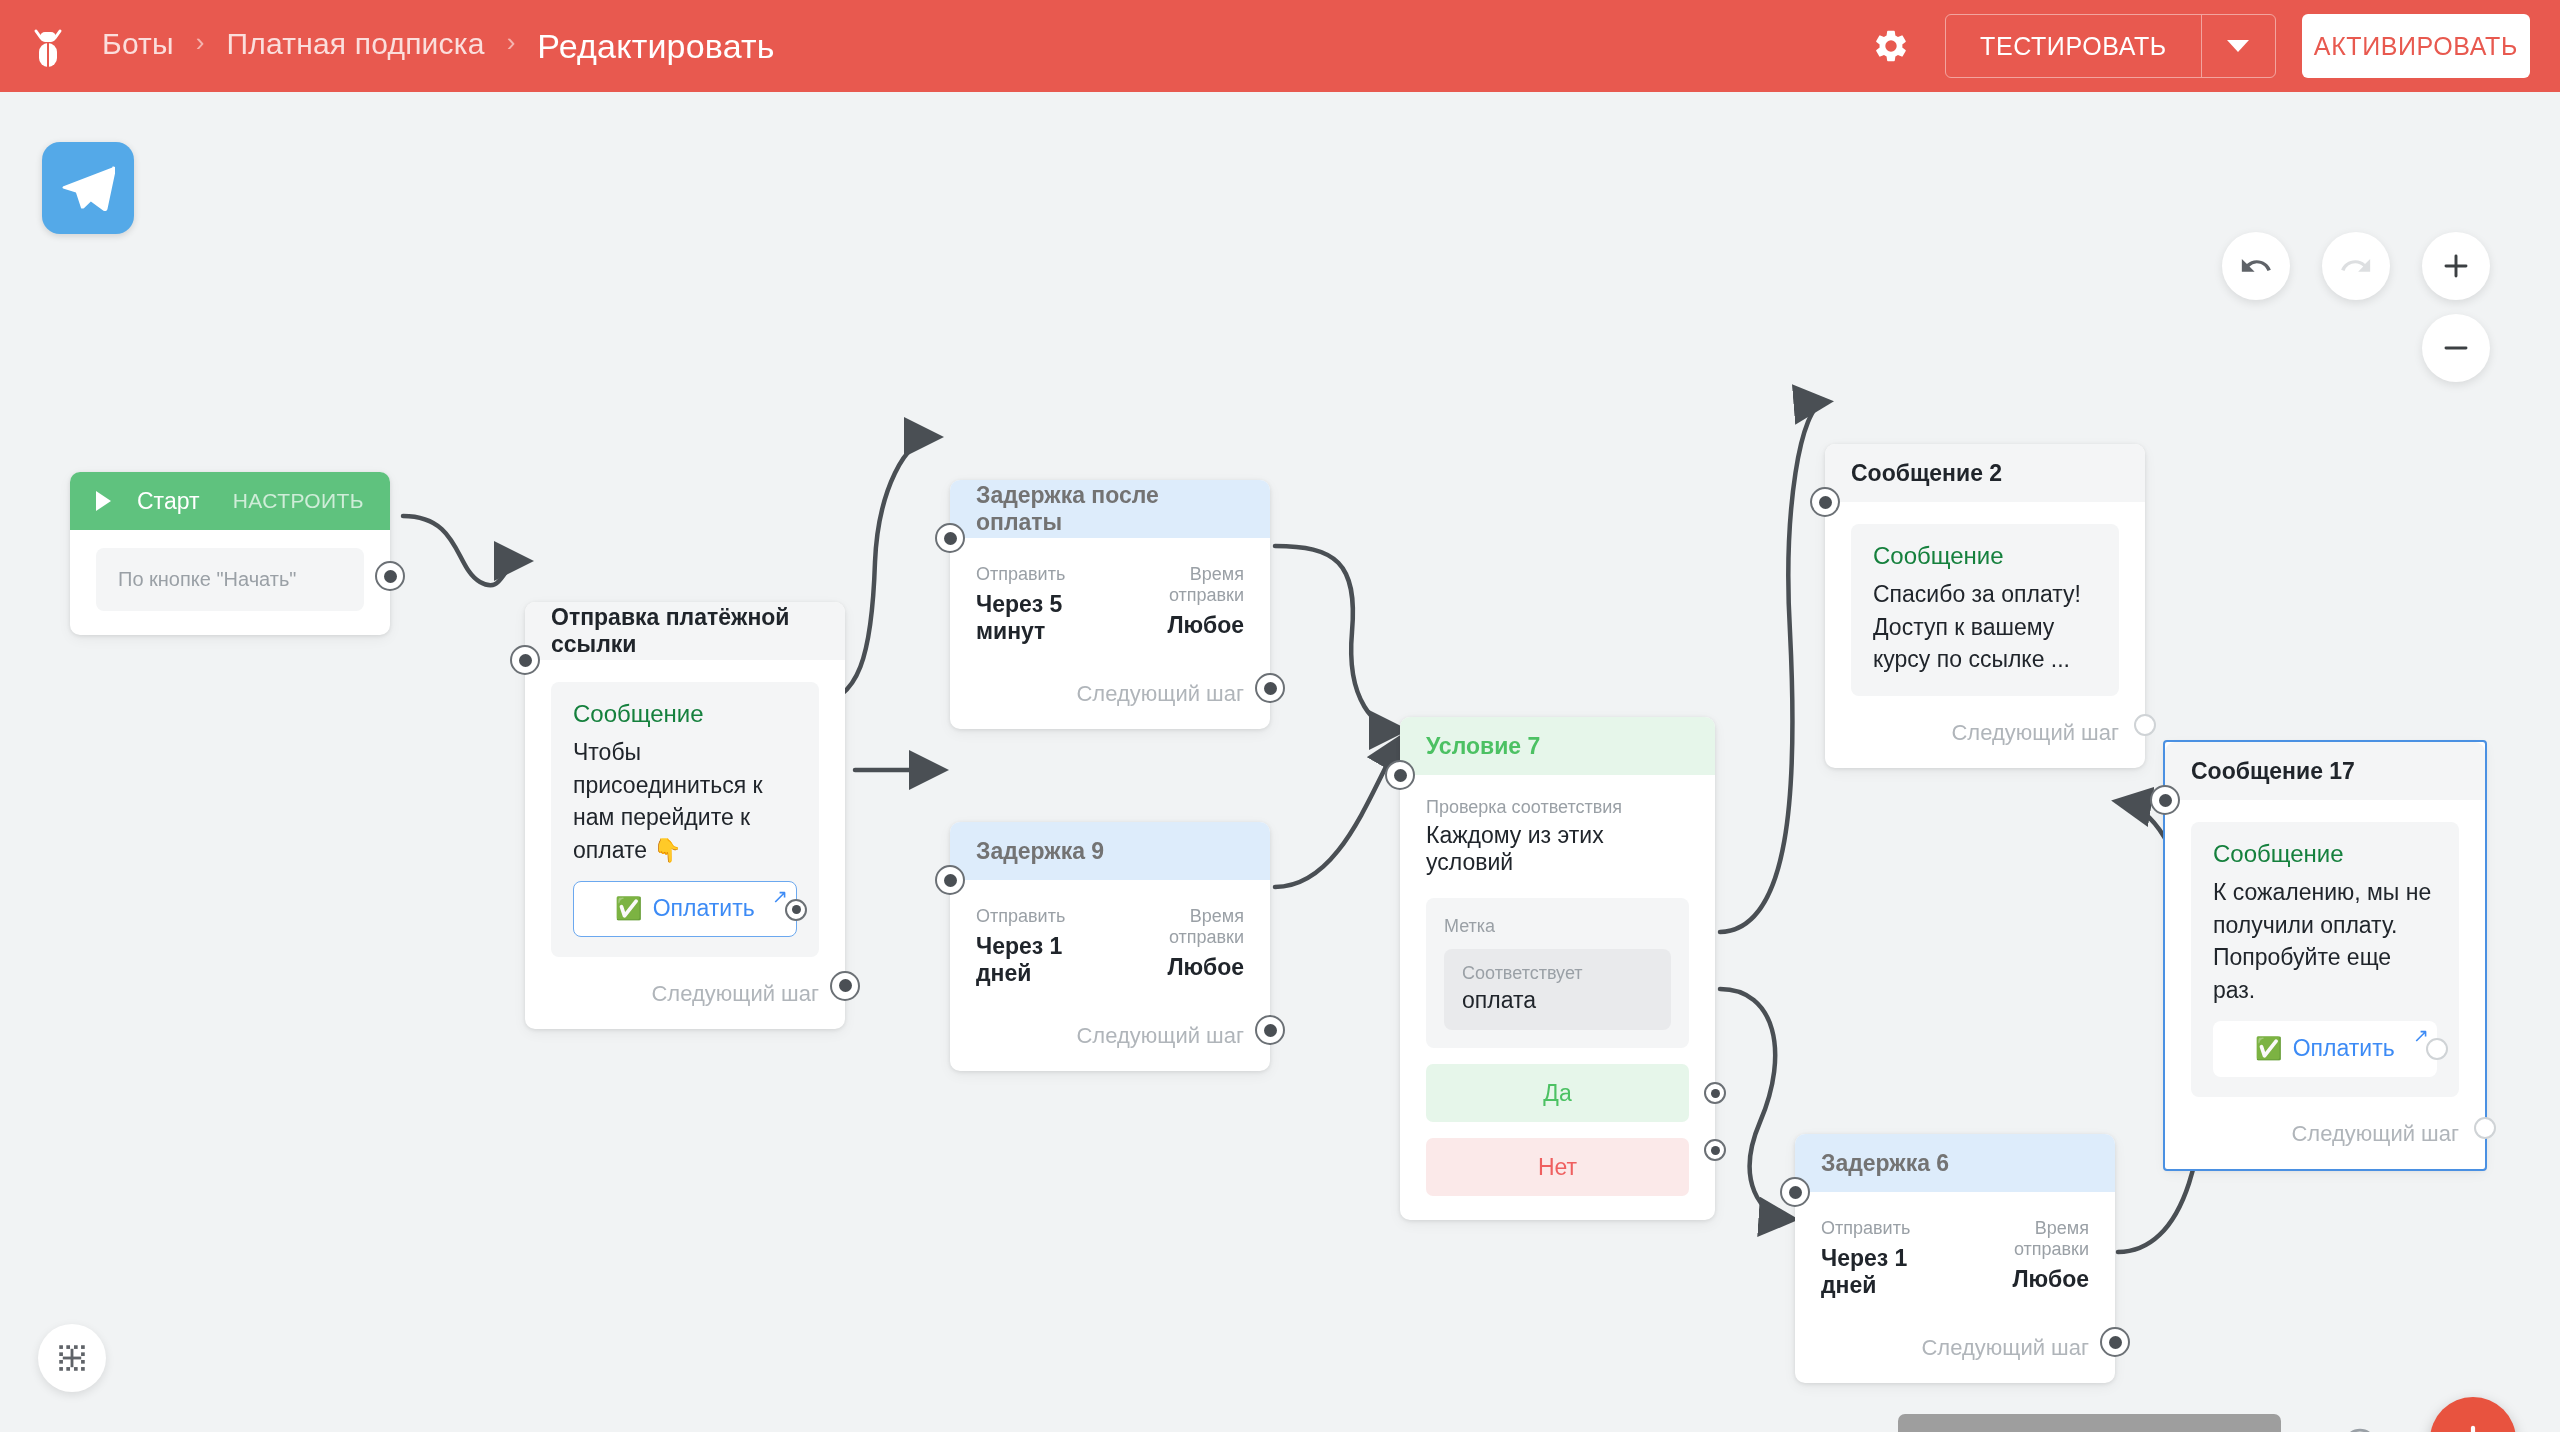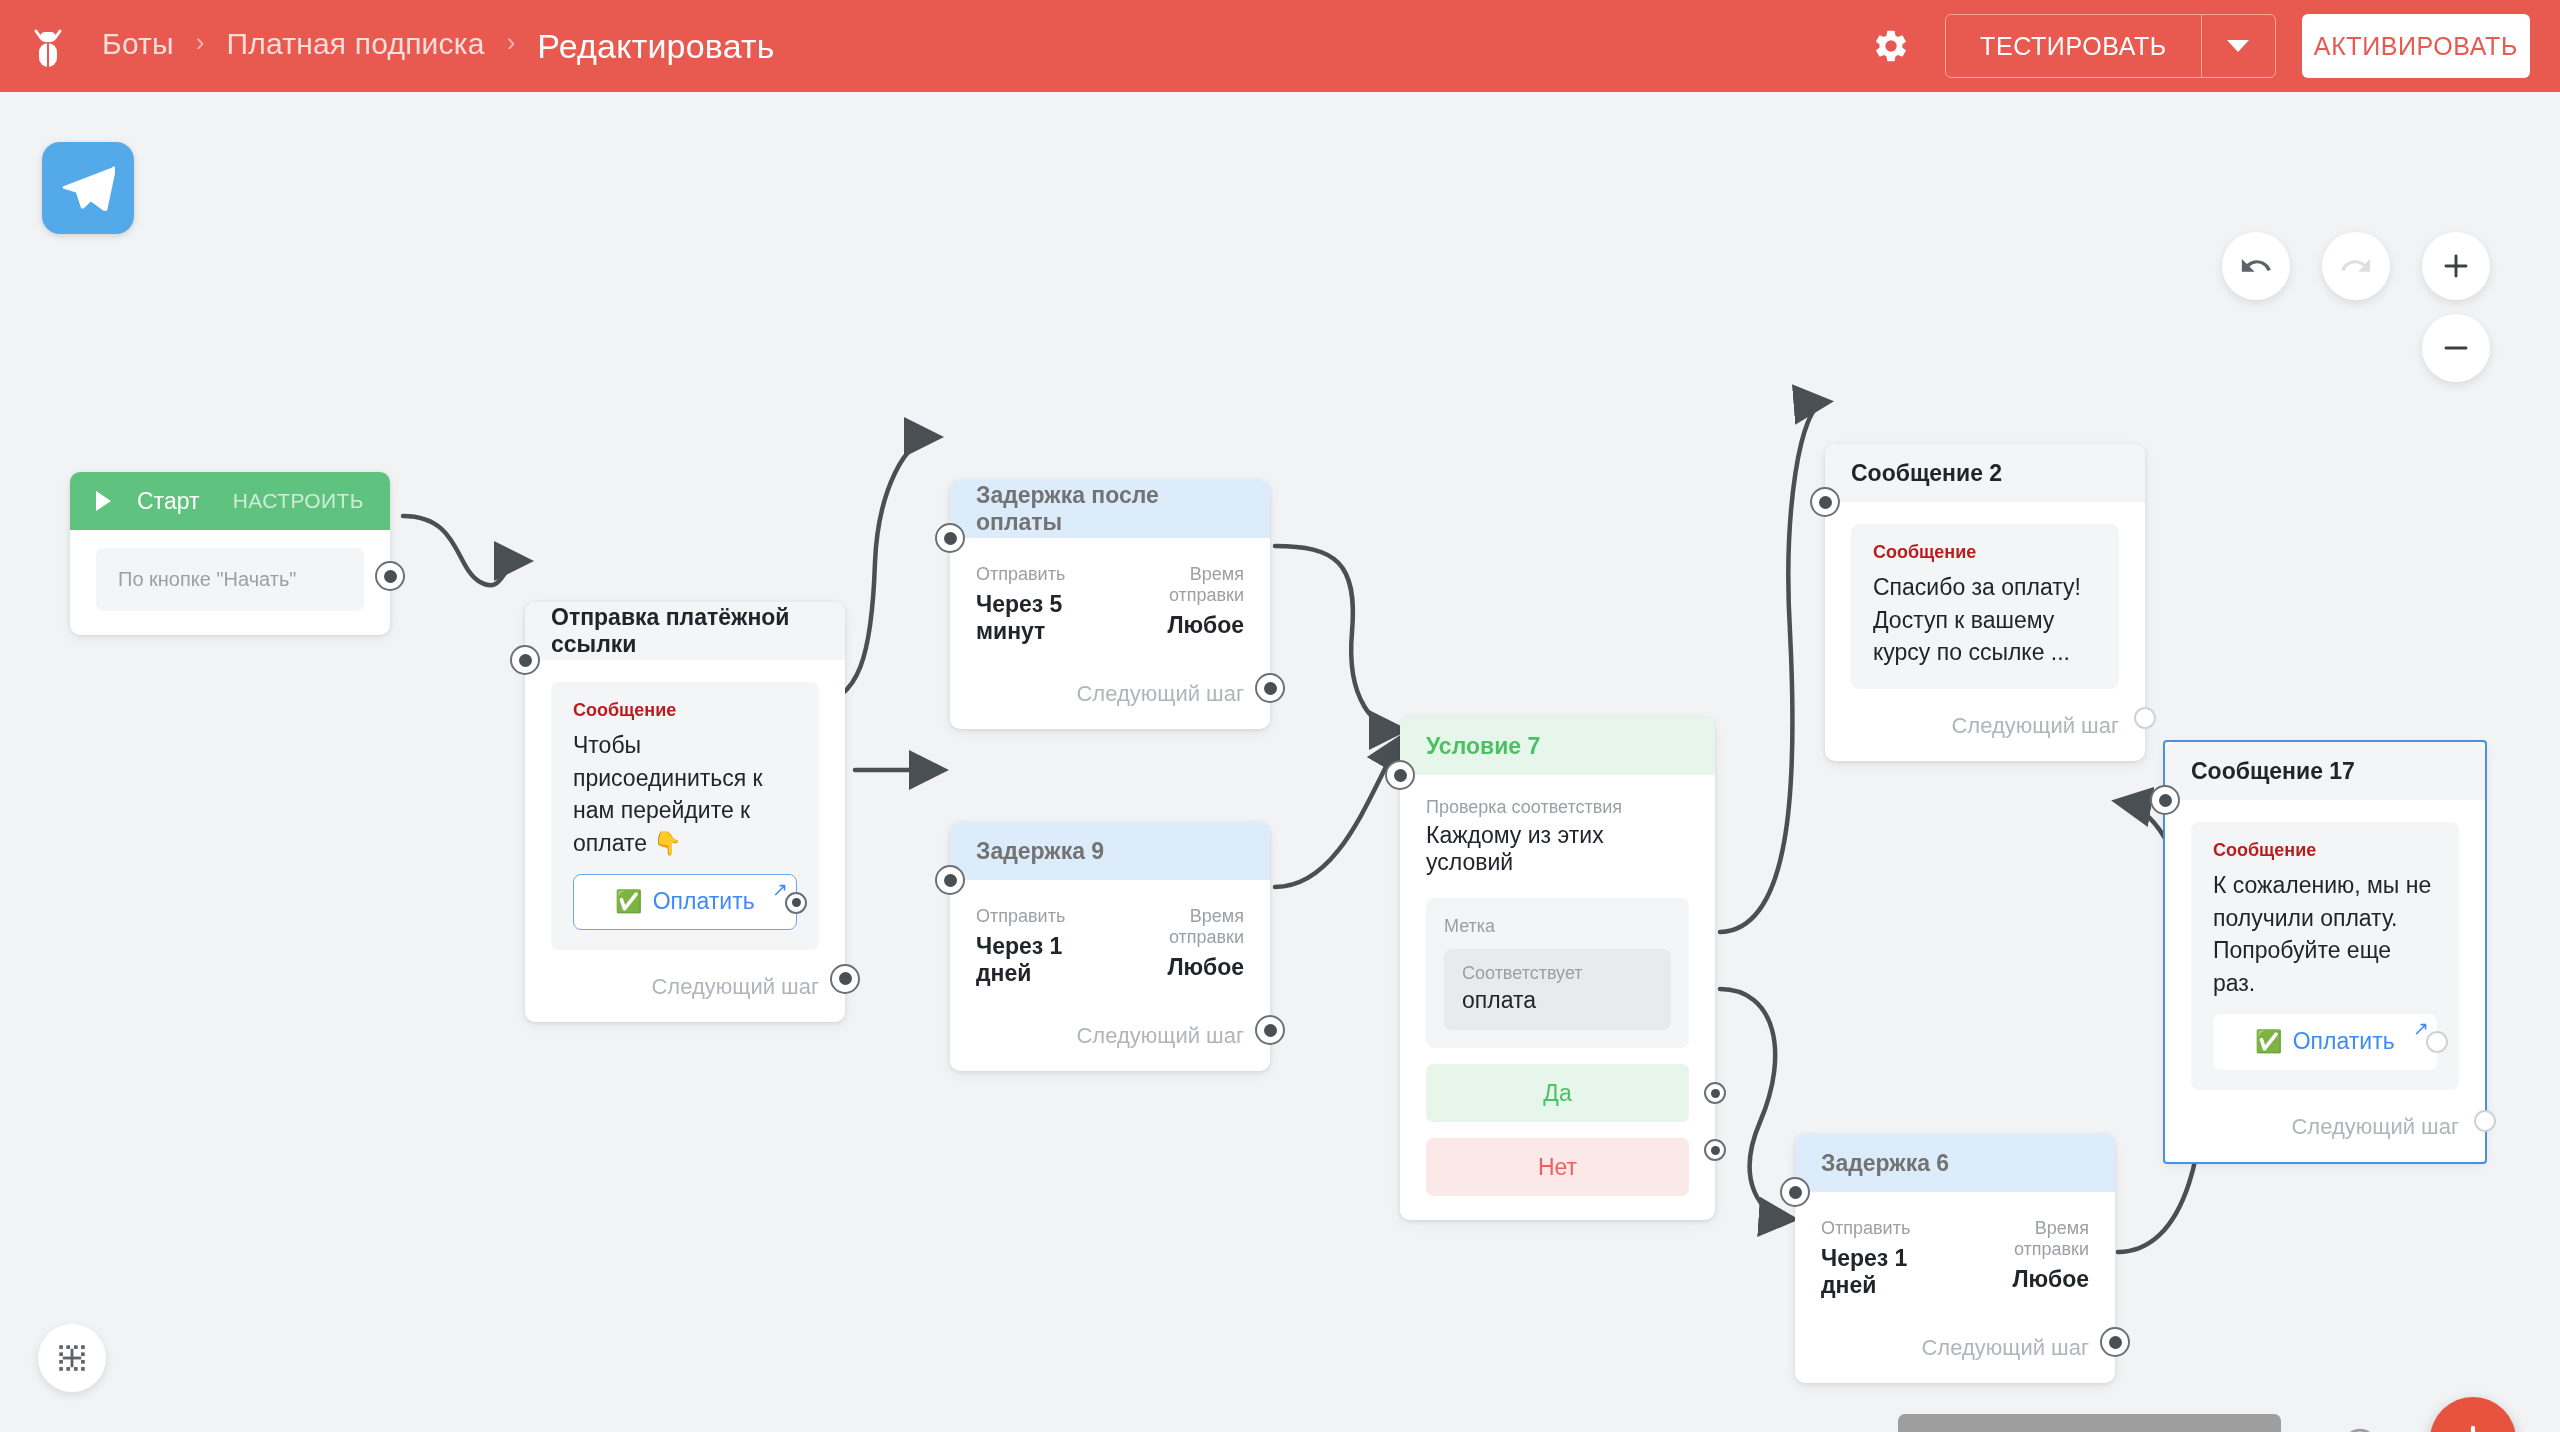--- a/index.html
+++ b/index.html
@@ -134,21 +134,21 @@
     color:#9aa0a6; font-size:20px;
   }
   .hd-action { margin-left:auto; color: rgba(255,255,255,.70);
     font-size: 21px; font-weight:500; letter-spacing:.4px; }
   .play-tri {
     width:0;height:0; border-top:10px solid transparent; border-bottom:10px solid transparent;
     border-left:15px solid #fff; margin-right: 16px;
   }
 
   .msg-box { background:#f4f5f6; border-radius:8px; padding: 18px 22px 20px 22px; }
-  .msg-label { color:#b91c1c; font-size:18px; margin-bottom:8px;font-weight:bold; }
+  .msg-label { color:#15803d; font-size:24px; margin-bottom:8px; }
   .msg-text { color:#20252b; font-size:23px; line-height:1.42; }
   .pay-btn {
     margin-top: 14px; border:1.5px solid #6ba8ef; border-radius:8px;
     background:#fff; height:56px; position:relative;
     display:flex; align-items:center; justify-content:center;
     color:#3d8bf5; font-size:23px; cursor:pointer;
   }
   .pay-btn.plain { border:none; background:#fff; }
   .pay-chk { margin-right:10px; font-size:22px; }
   .ext-arrow { position:absolute; right:8px; top:3px; color:#3d8bf5; font-size:19px; }

